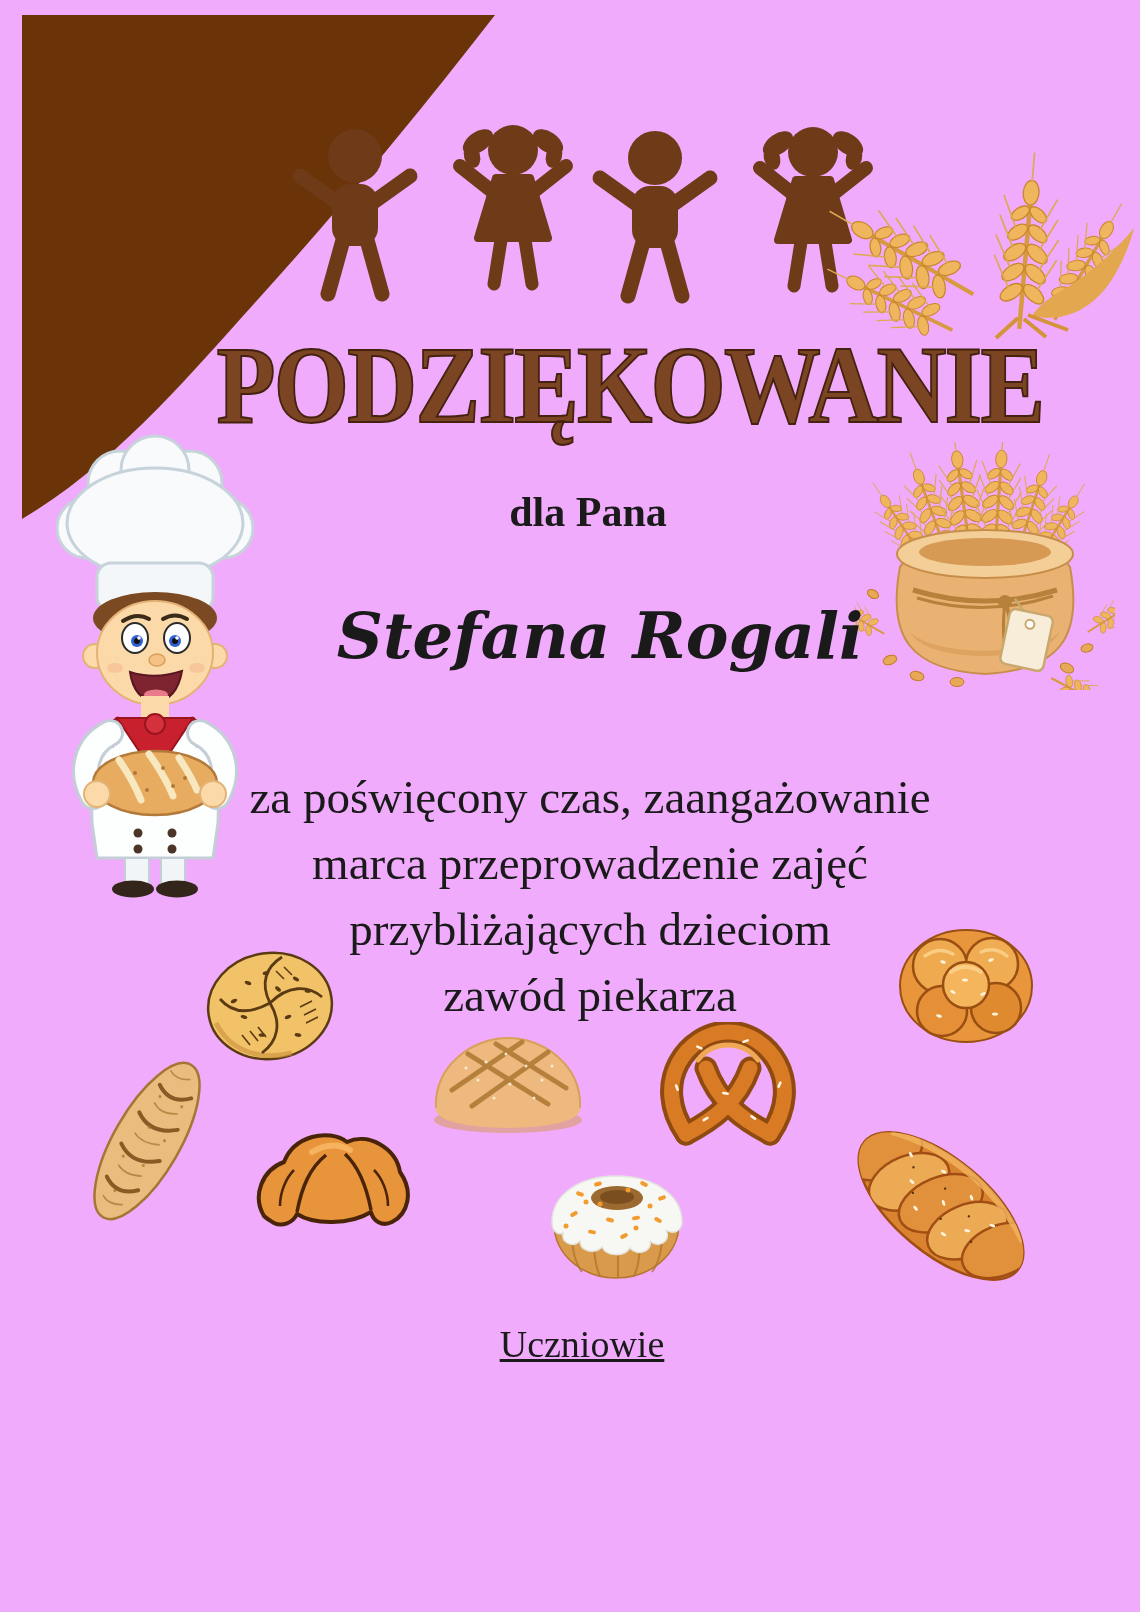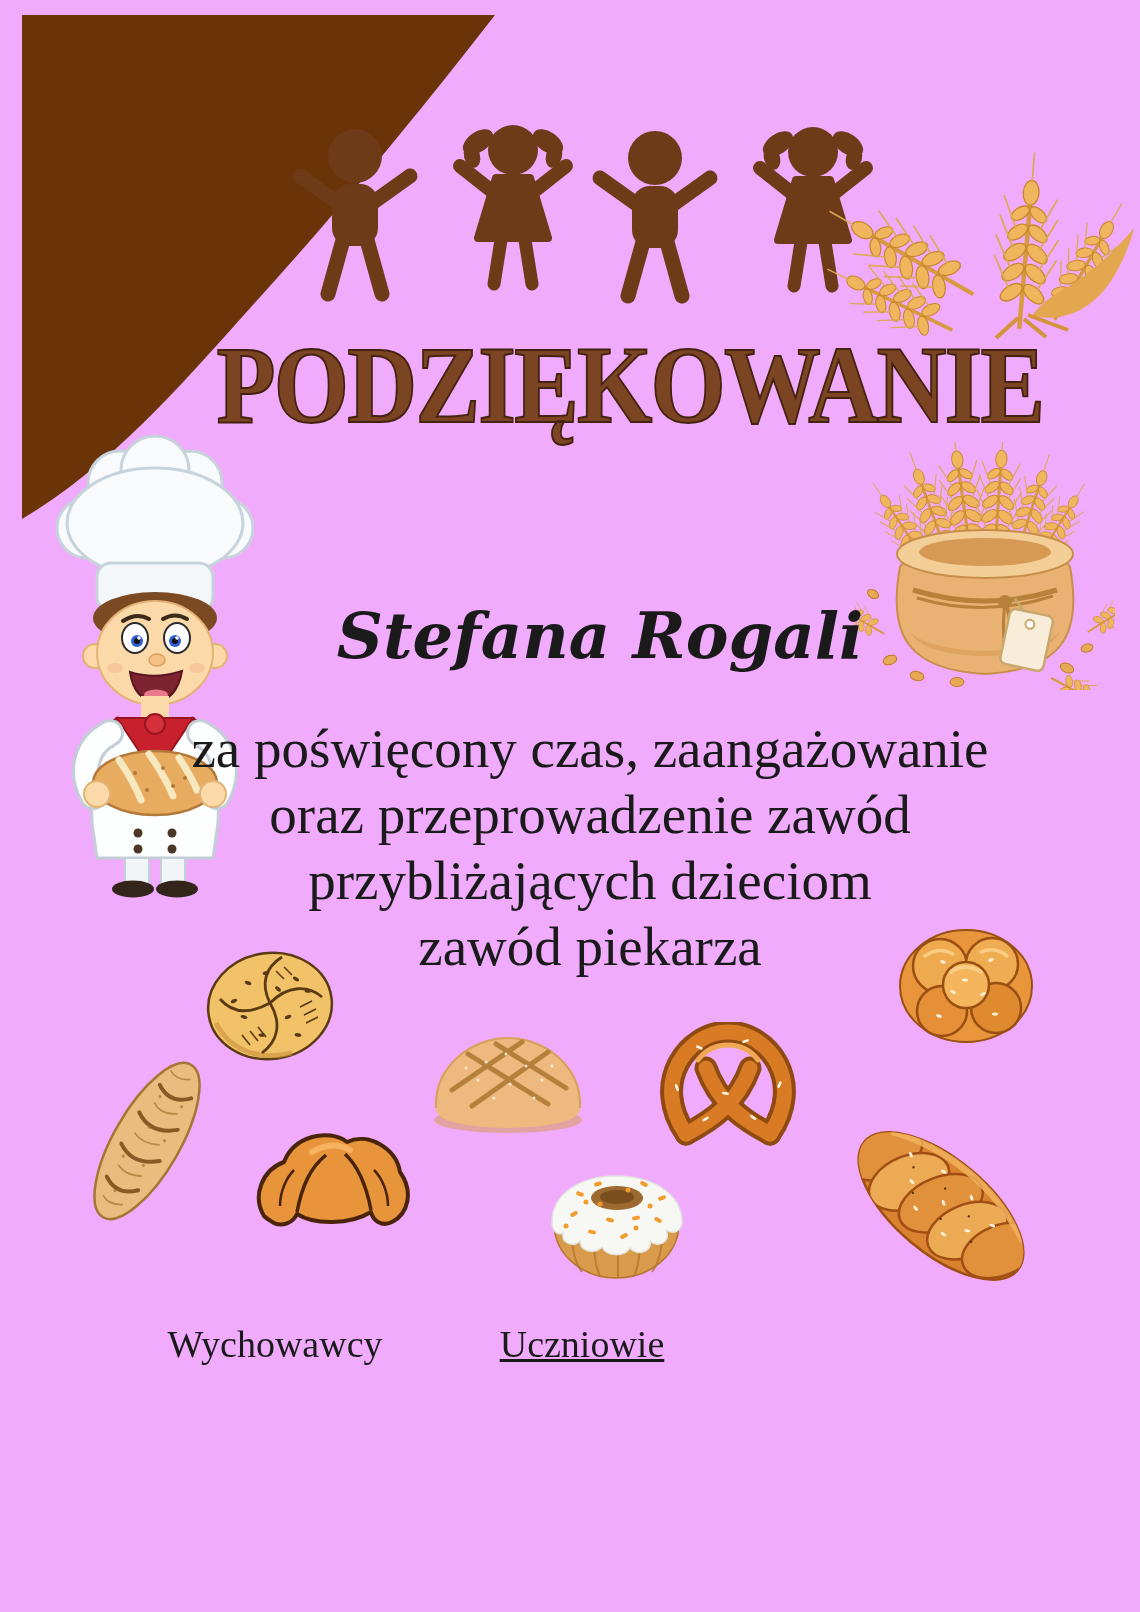--- a/index.html
+++ b/index.html
@@ -7,21 +7,21 @@
         font-family:"Liberation Serif", serif;color:#1a1a1a;margin:0 auto;}
   .abs{position:absolute;}
   .ctr{text-align:center;}
   .title{left:100px;top:330px;width:1060px;height:110px;line-height:110px;
          font-weight:bold;font-size:110px;color:#7b4423;
          -webkit-text-stroke:2px #44220f;letter-spacing:-2px;white-space:nowrap;}
   .title-inner{display:inline-block;transform:scaleX(.88);transform-origin:center;}
   .dedication{left:38px;top:488px;width:1100px;font-size:42px;font-weight:bold;}
   .recipient{left:40px;top:598px;width:1120px;font-size:64px;font-weight:bold;font-style:italic;
              font-family:"DejaVu Serif", serif;}
-  .bodytext{left:40px;top:716px;width:1100px;font-size:55px;line-height:66px;}
+  .bodytext{left:40px;top:764px;width:1100px;font-size:47px;line-height:66px;}
   .sig{top:1322px;width:320px;font-size:38px;}
   .classes{left:38px;top:1408px;width:1100px;font-size:42px;font-weight:bold;white-space:pre;}
   .date{left:38px;top:1532px;width:1100px;font-size:42px;white-space:pre;}
   svg{display:block;}
 </style>
 </head>
 <body>
 
 <div class="page">
 
@@ -95,20 +95,21 @@
     <path d="M214,234 C252,242 282,222 300,187 C308,172 313,158 316,146 C292,175 268,194 246,207 C232,215 220,224 214,234 Z" fill="#E2A74F"></path>
     <path d="M200,236 L178,256" stroke="#D39439" stroke-width="4" fill="none"></path>
     <path d="M206,237 L228,255" stroke="#D39439" stroke-width="4" fill="none"></path>
     <path d="M210,233 L250,248" stroke="#D39439" stroke-width="3.5" fill="none"></path>
   </svg>
 
   <div class="abs ctr title">
     <span class="title-inner">PODZIĘKOWANIE</span>
   </div>
 
+  <div class="abs ctr dedication">dla Pana</div>
 
   <svg class="abs" style="left:35px;top:428px;" width="240" height="470" viewBox="0 0 240 470">
     <circle cx="52" cy="100" r="30" fill="#F8FAFB" stroke="#C7D3DB" stroke-width="3"></circle>
     <circle cx="188" cy="100" r="30" fill="#F8FAFB" stroke="#C7D3DB" stroke-width="3"></circle>
     <circle cx="85" cy="55" r="32" fill="#F8FAFB" stroke="#C7D3DB" stroke-width="3"></circle>
     <circle cx="155" cy="55" r="32" fill="#F8FAFB" stroke="#C7D3DB" stroke-width="3"></circle>
     <circle cx="120" cy="42" r="34" fill="#F8FAFB" stroke="#C7D3DB" stroke-width="3"></circle>
     <ellipse cx="120" cy="95" rx="88" ry="55" fill="#F8FAFB" stroke="#C7D3DB" stroke-width="3"></ellipse>
     <ellipse cx="120" cy="93" rx="84" ry="51" fill="#F8FAFB"></ellipse>
     <rect x="62" y="135" width="116" height="48" rx="14" fill="#F4F7F9" stroke="#C7D3DB" stroke-width="3"></rect>
@@ -197,21 +198,21 @@
       <ellipse cx="212" cy="226" rx="7" ry="4.5" transform="rotate(25 212 226)"></ellipse>
       <ellipse cx="232" cy="206" rx="6" ry="4" transform="rotate(-15 232 206)"></ellipse>
       <ellipse cx="18" cy="152" rx="6" ry="4" transform="rotate(30 18 152)"></ellipse>
     </g>
   </svg>
 
   <div class="abs ctr recipient">Stefana Rogali</div>
 
   <div class="abs ctr bodytext">
     <div>za poświęcony czas, zaangażowanie</div>
-    <div>oraz przeprowadzenie zawód</div>
+    <div>marca przeprowadzenie zajęć</div>
     <div>przybliżających dzieciom</div>
     <div>zawód piekarza</div>
   </div>
 
   <svg class="abs" style="left:200px;top:943px;" width="140" height="130" viewBox="0 0 140 130">
     <ellipse cx="70" cy="63" rx="62" ry="53" fill="#F2C268" stroke="#5A3A12" stroke-width="2.5" transform="rotate(-8 70 63)"></ellipse>
     <path d="M16,80 C30,108 60,118 92,110" stroke="#C98F3A" stroke-width="5" fill="none" opacity=".6"></path>
     <g stroke="#5A3A12" stroke-width="2.8" fill="none">
       <path d="M70,60 C88,42 108,42 122,54"></path>
       <path d="M70,60 C82,80 78,98 62,110"></path>
@@ -412,18 +413,17 @@
         <circle cx="60" cy="44" r="1.2"></circle>
           <circle cx="98" cy="40" r="1.2"></circle>
           <circle cx="134" cy="46" r="1.2"></circle>
         <circle cx="76" cy="64" r="1.2"></circle>
           <circle cx="114" cy="66" r="1.2"></circle>
           <circle cx="152" cy="64" r="1.2"></circle>
       </g>
     </svg>
   </div>
 
-  <div class="abs ctr sig" style="left:115px;">Wychowawcy</div>
   <div class="abs ctr sig" style="left:422px;text-decoration:underline;">Uczniowie</div>
 
 
 
 </div>
 
 </body></html>

